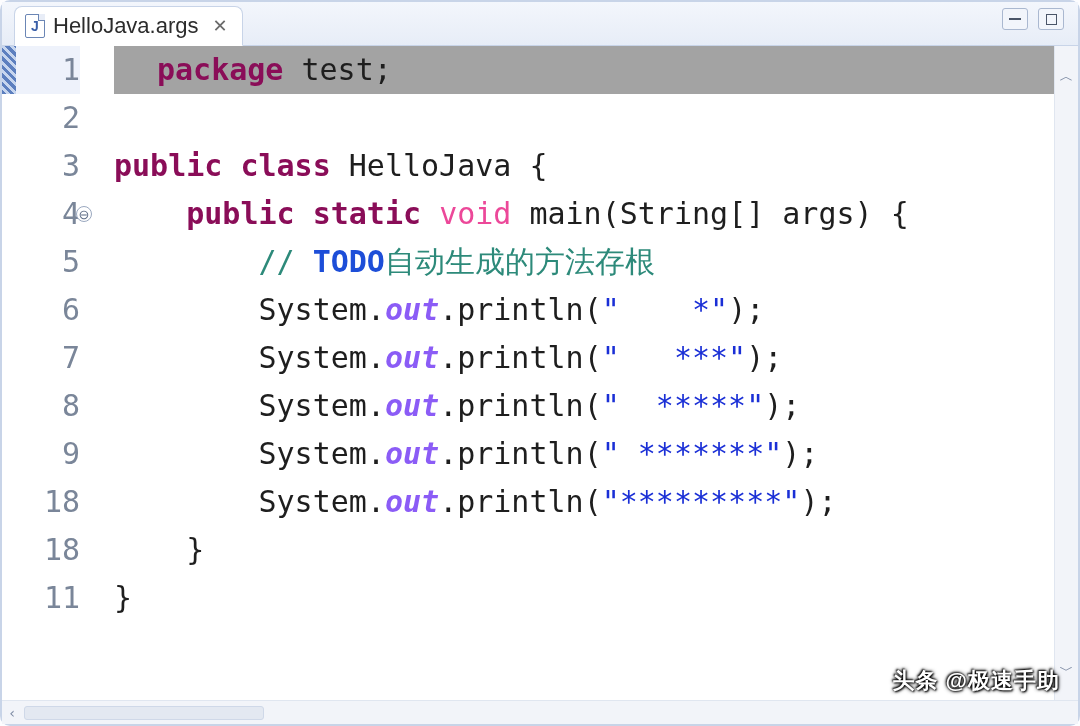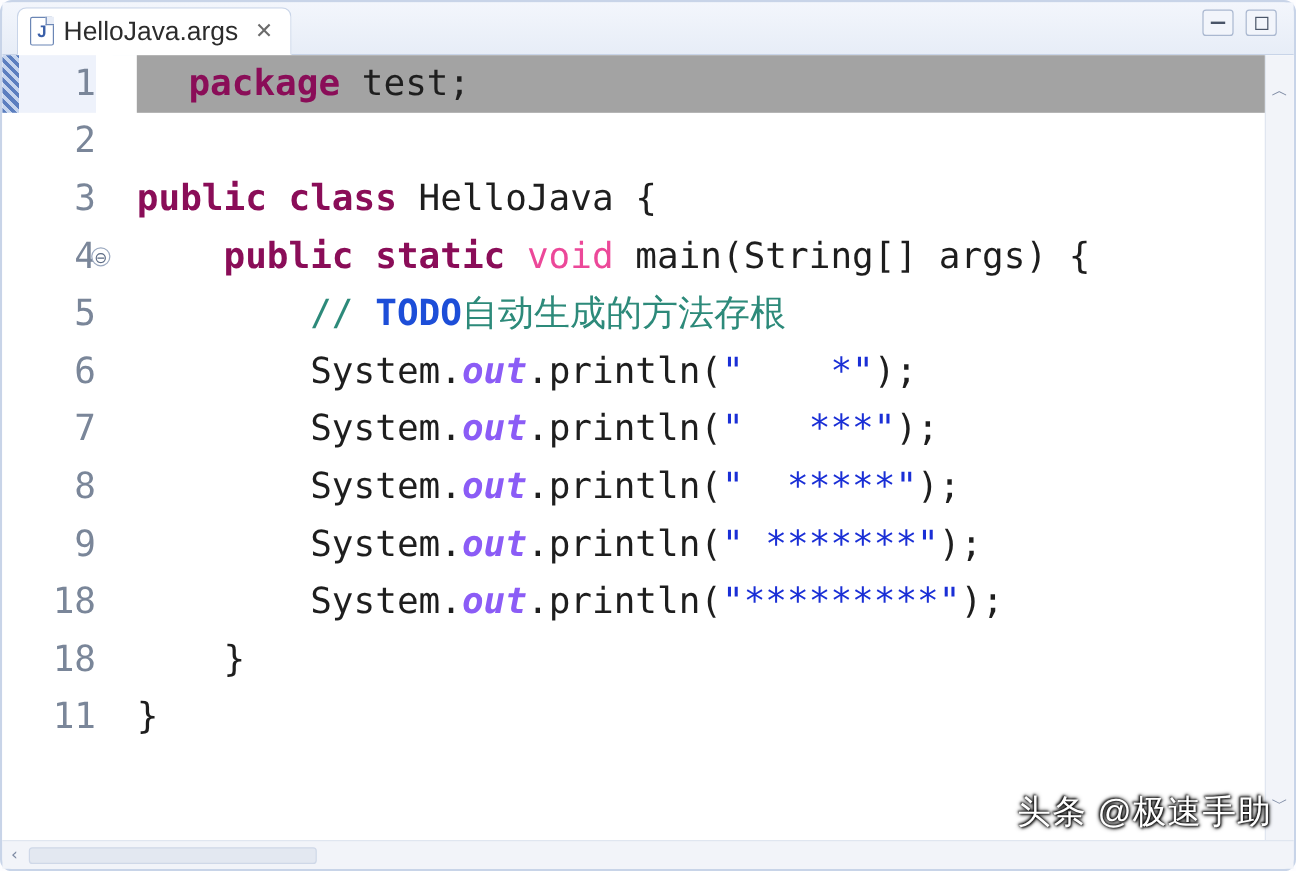--- a/index.html
+++ b/index.html
@@ -167,22 +167,22 @@
     height: 14px; width: 240px;
     background: #e3e8f1;
     border: 1px solid #cfd8e8;
     border-radius: 3px;
   }
 
   .watermark {
     position: absolute;
     right: 18px; bottom: 28px;
     font-family: "Microsoft YaHei","PingFang SC",sans-serif;
-    font-size: 28px;
-    font-weight: 400;
+    font-size: 22px;
+    font-weight: 700;
     color: #fff;
     text-shadow: 0 0 4px #000, 1px 1px 2px #000, -1px -1px 2px #000;
     letter-spacing: 1px;
   }
 
   .margin-col {
     width: 14px; background: #fff; position: relative;
   }
 </style>
 </head>

